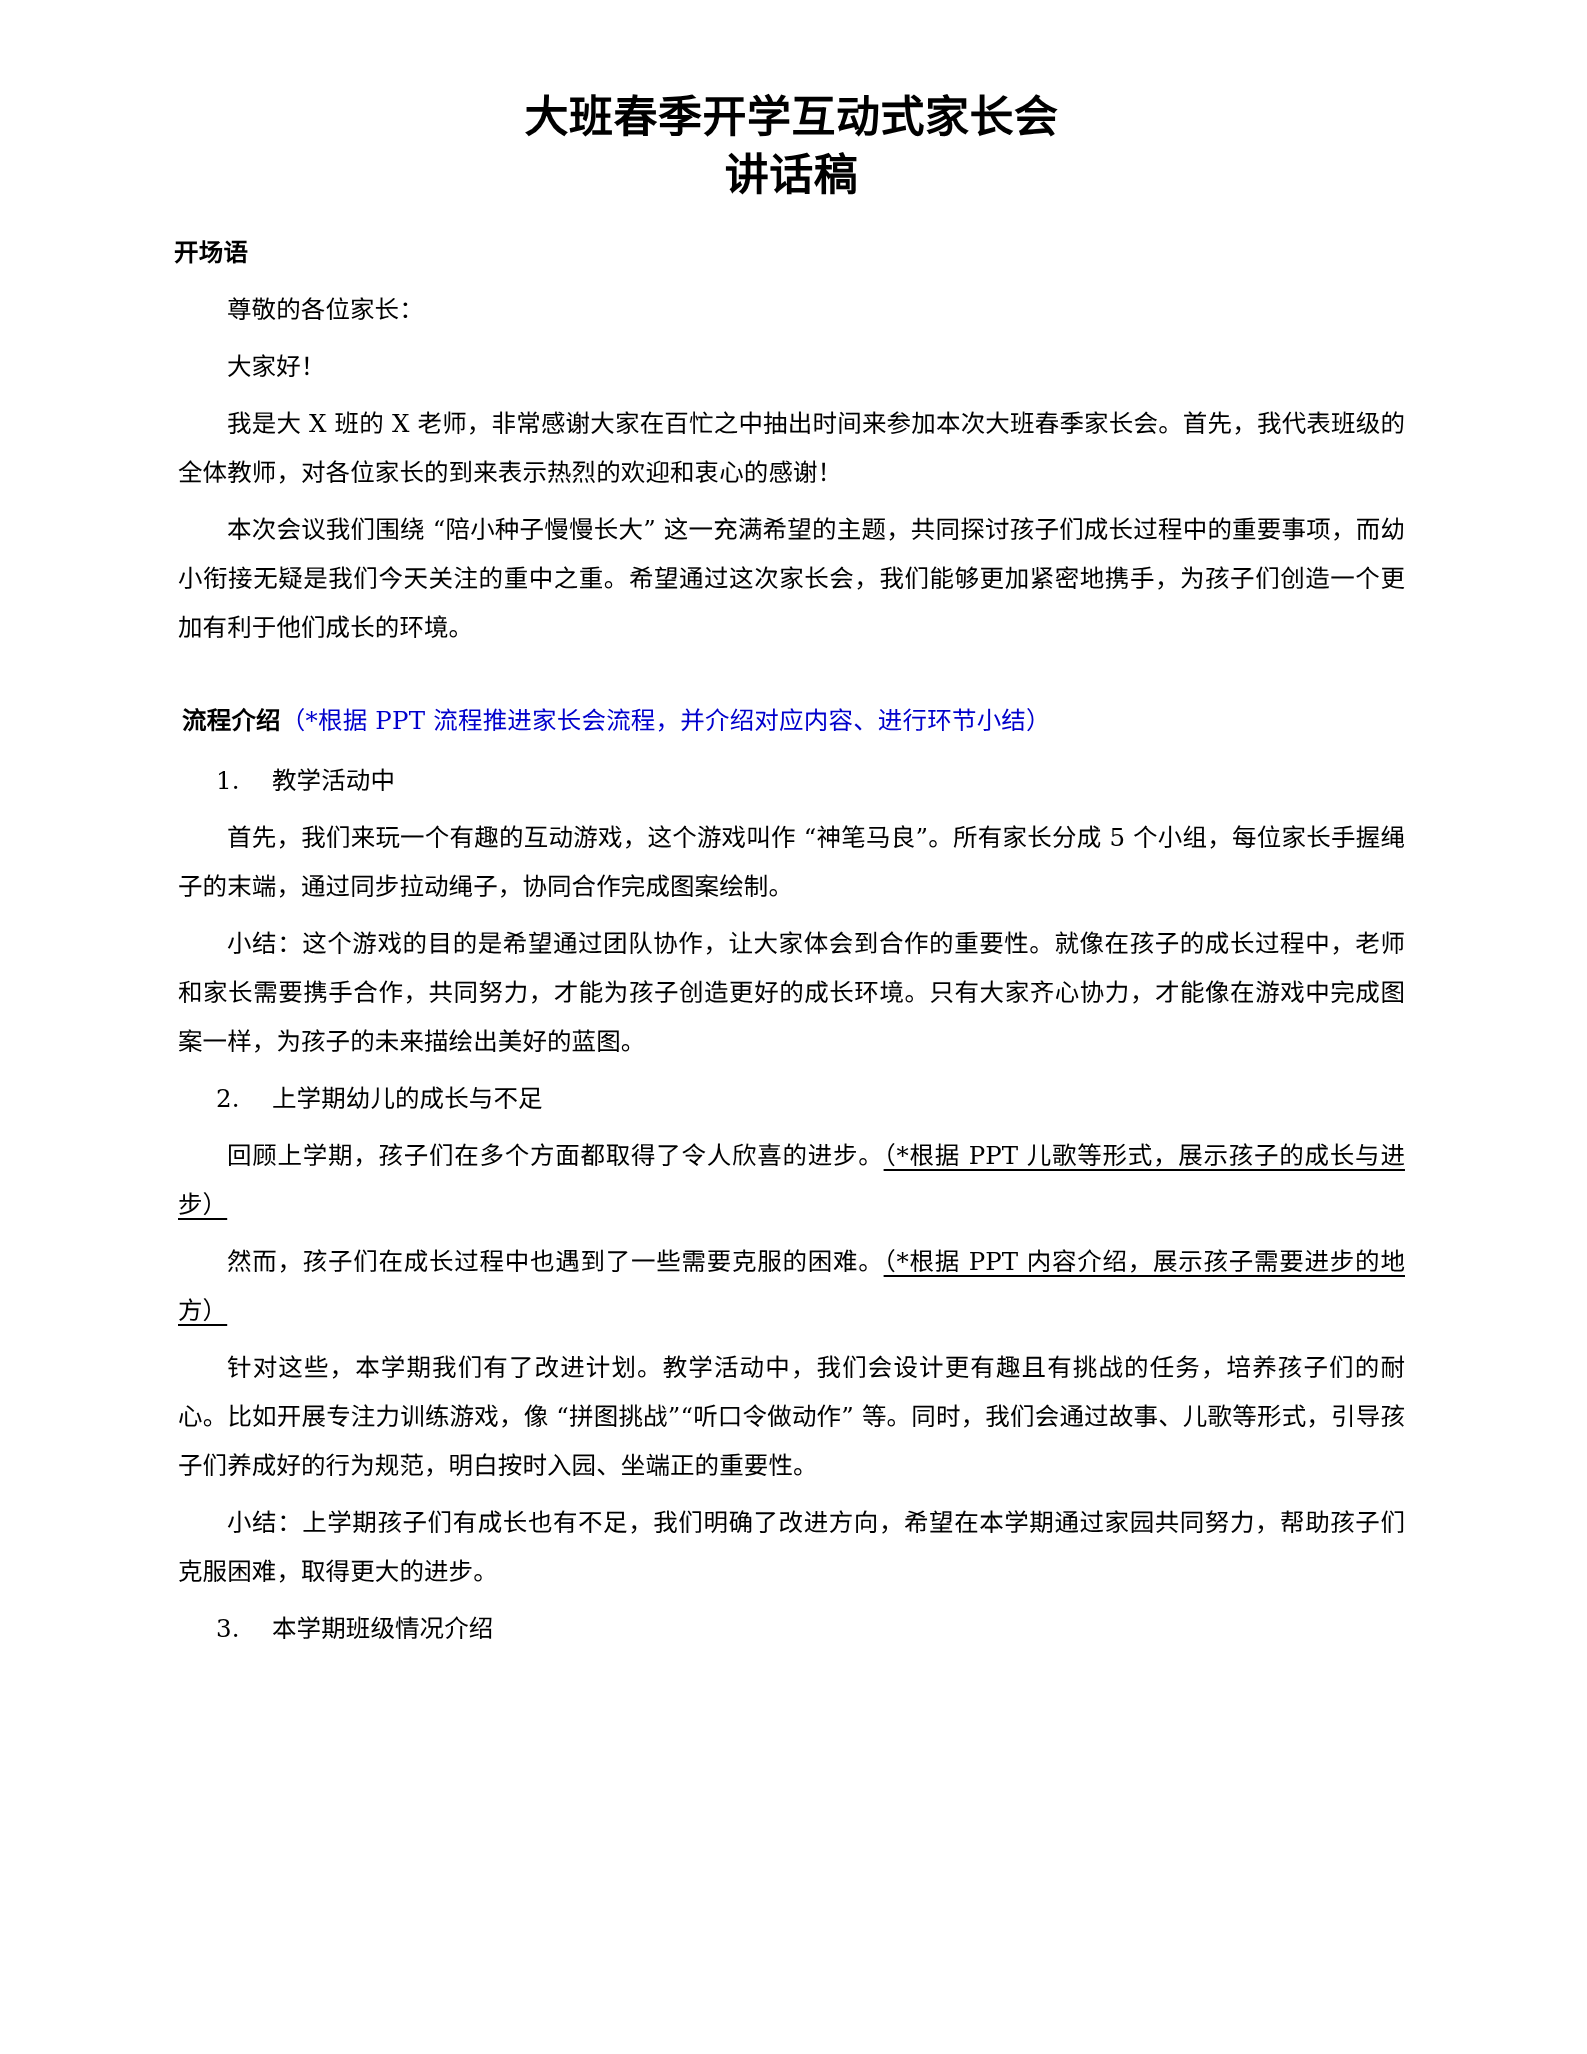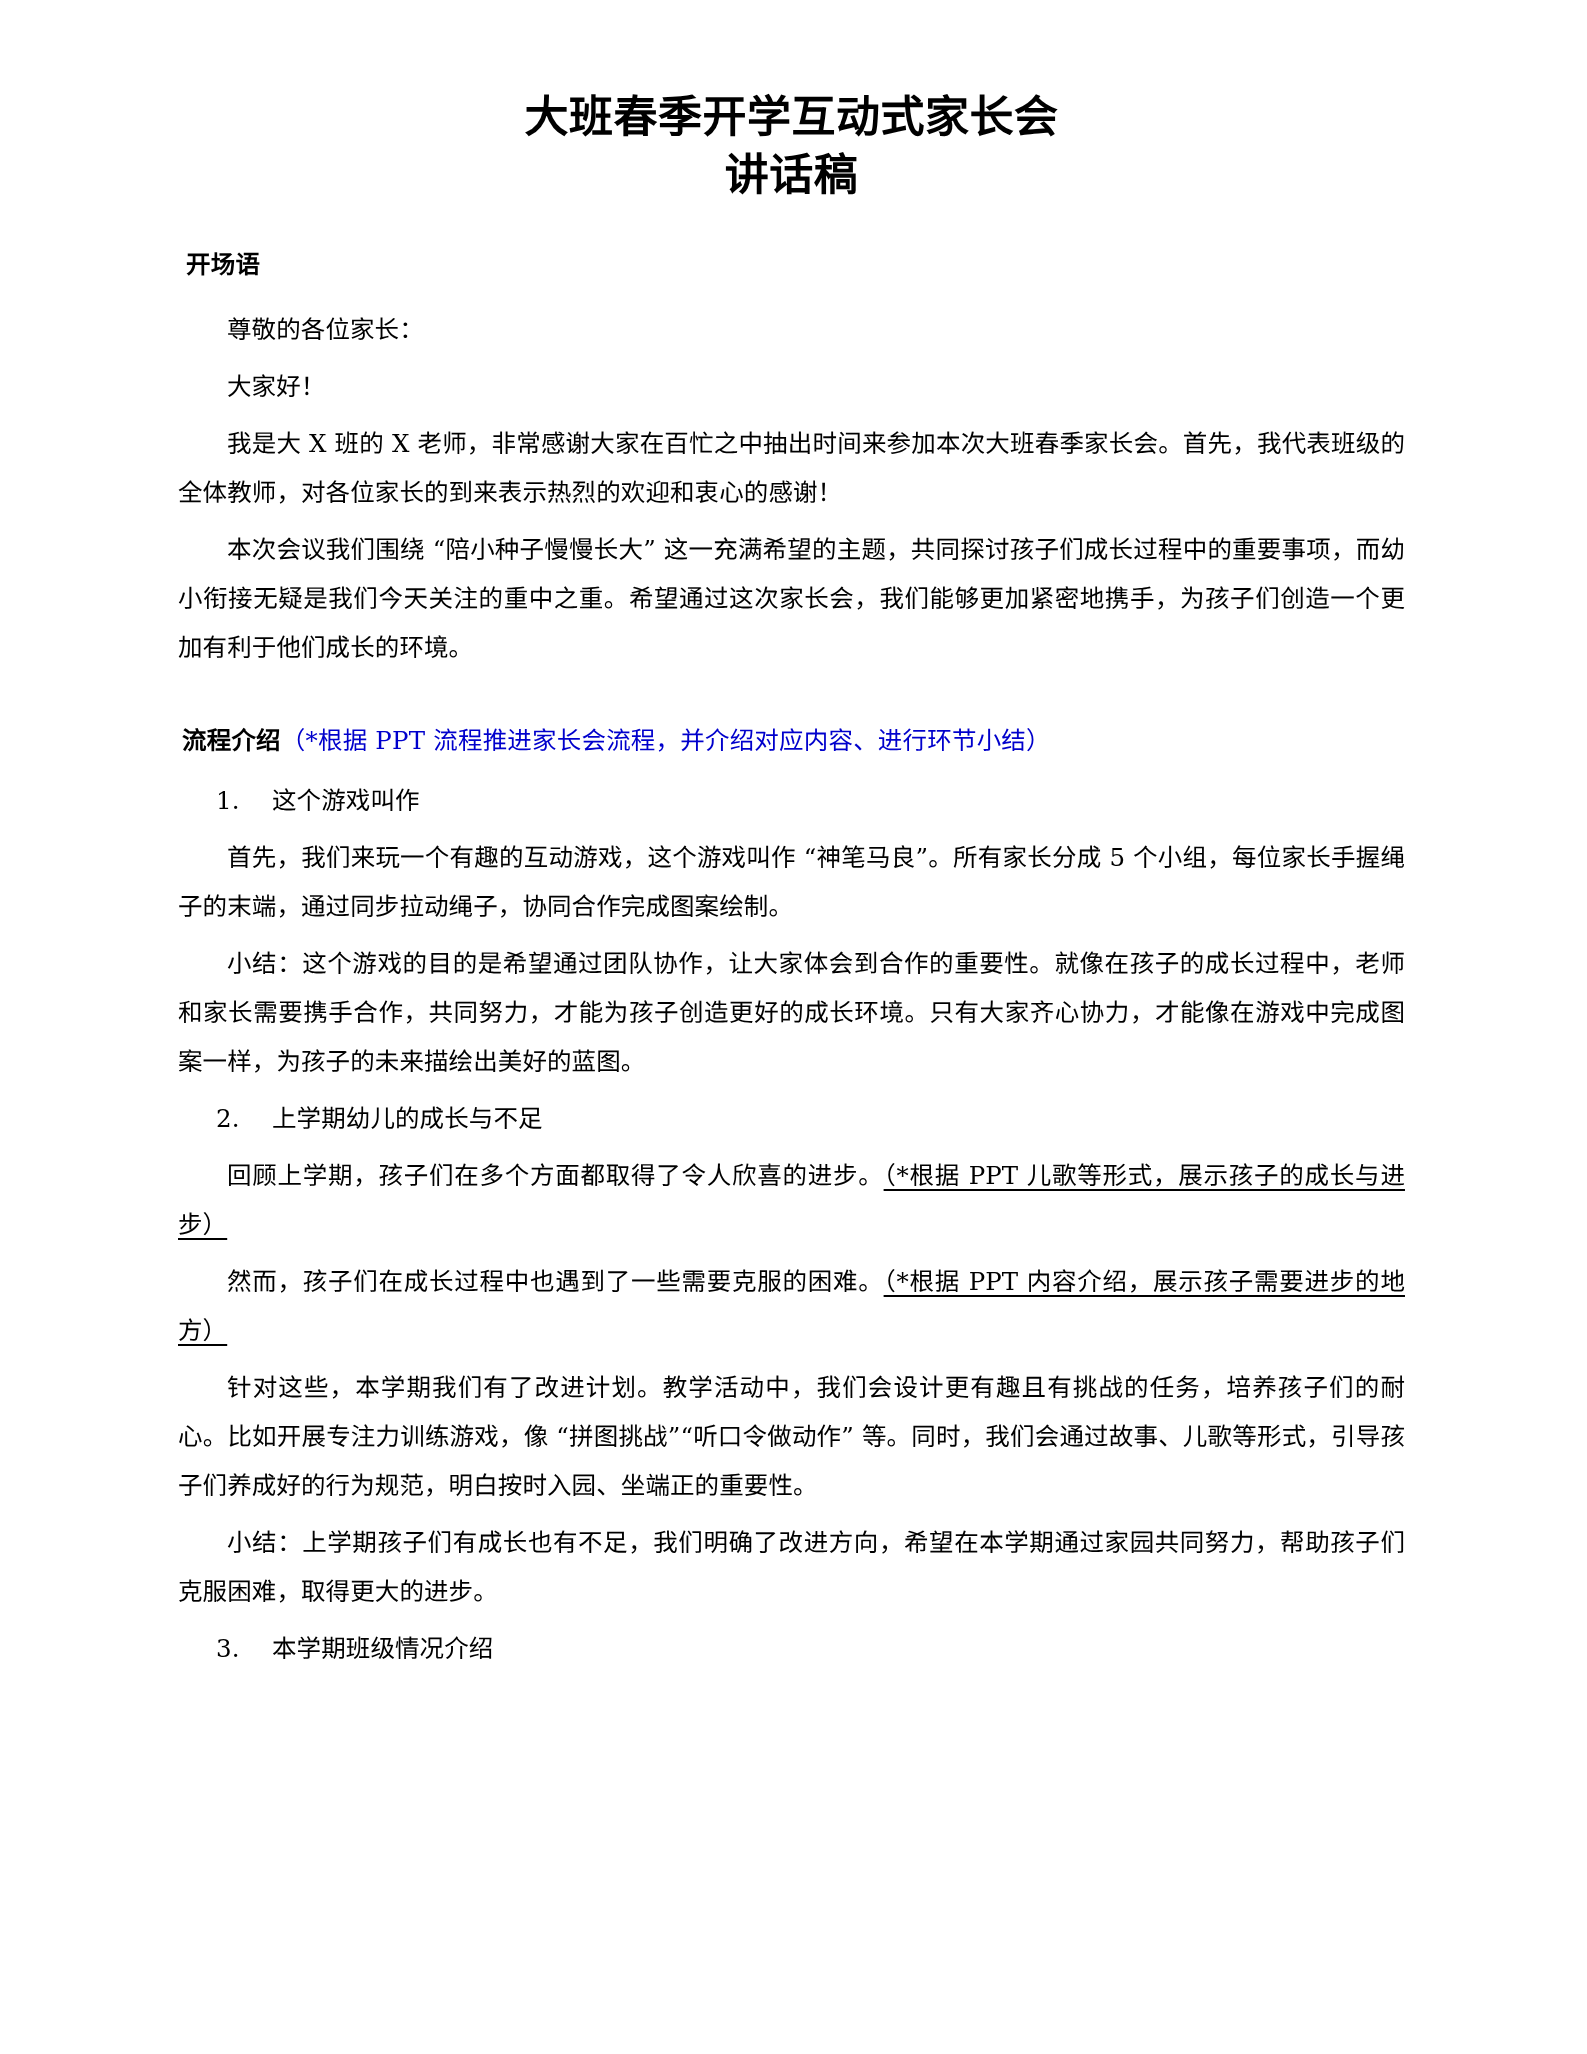--- a/index.html
+++ b/index.html
@@ -36,21 +36,21 @@
     margin: 0;
     padding-top: 88px;
   }
   .doc-title .tline {
     display: block;
   }
   .section-head {
     font-size: 24.5px;
     font-weight: 700;
     line-height: 1.9;
-    margin: 16px;
+    margin: 4px;
     padding-top: 22px;
     letter-spacing: 0.2px;
   }
   .section-head-blue {
     font-size: 24.5px;
     line-height: 1.9;
     margin: 12px;
     padding-top: 34px;
     letter-spacing: 0.2px;
   }
@@ -106,21 +106,21 @@
     <p class="body">尊敬的各位家长：</p>
     <p class="body">大家好！</p>
     <p class="body">我是大 X 班的 X 老师，非常感谢大家在百忙之中抽出时间来参加本次大班春季家长会。首先，我代表班级的全体教师，对各位家长的到来表示热烈的欢迎和衷心的感谢！</p>
     <p class="body">本次会议我们围绕 “陪小种子慢慢长大” 这一充满希望的主题，共同探讨孩子们成长过程中的重要事项，而幼小衔接无疑是我们今天关注的重中之重。希望通过这次家长会，我们能够更加紧密地携手，为孩子们创造一个更加有利于他们成长的环境。</p>
 
     <p class="section-head-blue">
       <span class="hl">流程介绍</span><span class="note blue">（*根据 PPT 流程推进家长会流程，并介绍对应内容、进行环节小结）</span>
     </p>
 
     <p class="list-item">
-      <span class="num">1.</span><span>这个游戏叫作</span>
+      <span class="num">1.</span><span>教学活动中</span>
     </p>
     <p class="body">首先，我们来玩一个有趣的互动游戏，这个游戏叫作 “神笔马良”。所有家长分成 5 个小组，每位家长手握绳子的末端，通过同步拉动绳子，协同合作完成图案绘制。</p>
     <p class="body">小结：这个游戏的目的是希望通过团队协作，让大家体会到合作的重要性。就像在孩子的成长过程中，老师和家长需要携手合作，共同努力，才能为孩子创造更好的成长环境。只有大家齐心协力，才能像在游戏中完成图案一样，为孩子的未来描绘出美好的蓝图。</p>
 
     <p class="list-item">
       <span class="num">2.</span><span>上学期幼儿的成长与不足</span>
     </p>
     <p class="body">
       <span>回顾上学期，孩子们在多个方面都取得了令人欣喜的进步。</span><span class="u">（*根据 PPT 儿歌等形式，展示孩子的成长与进步）</span>
     </p>

